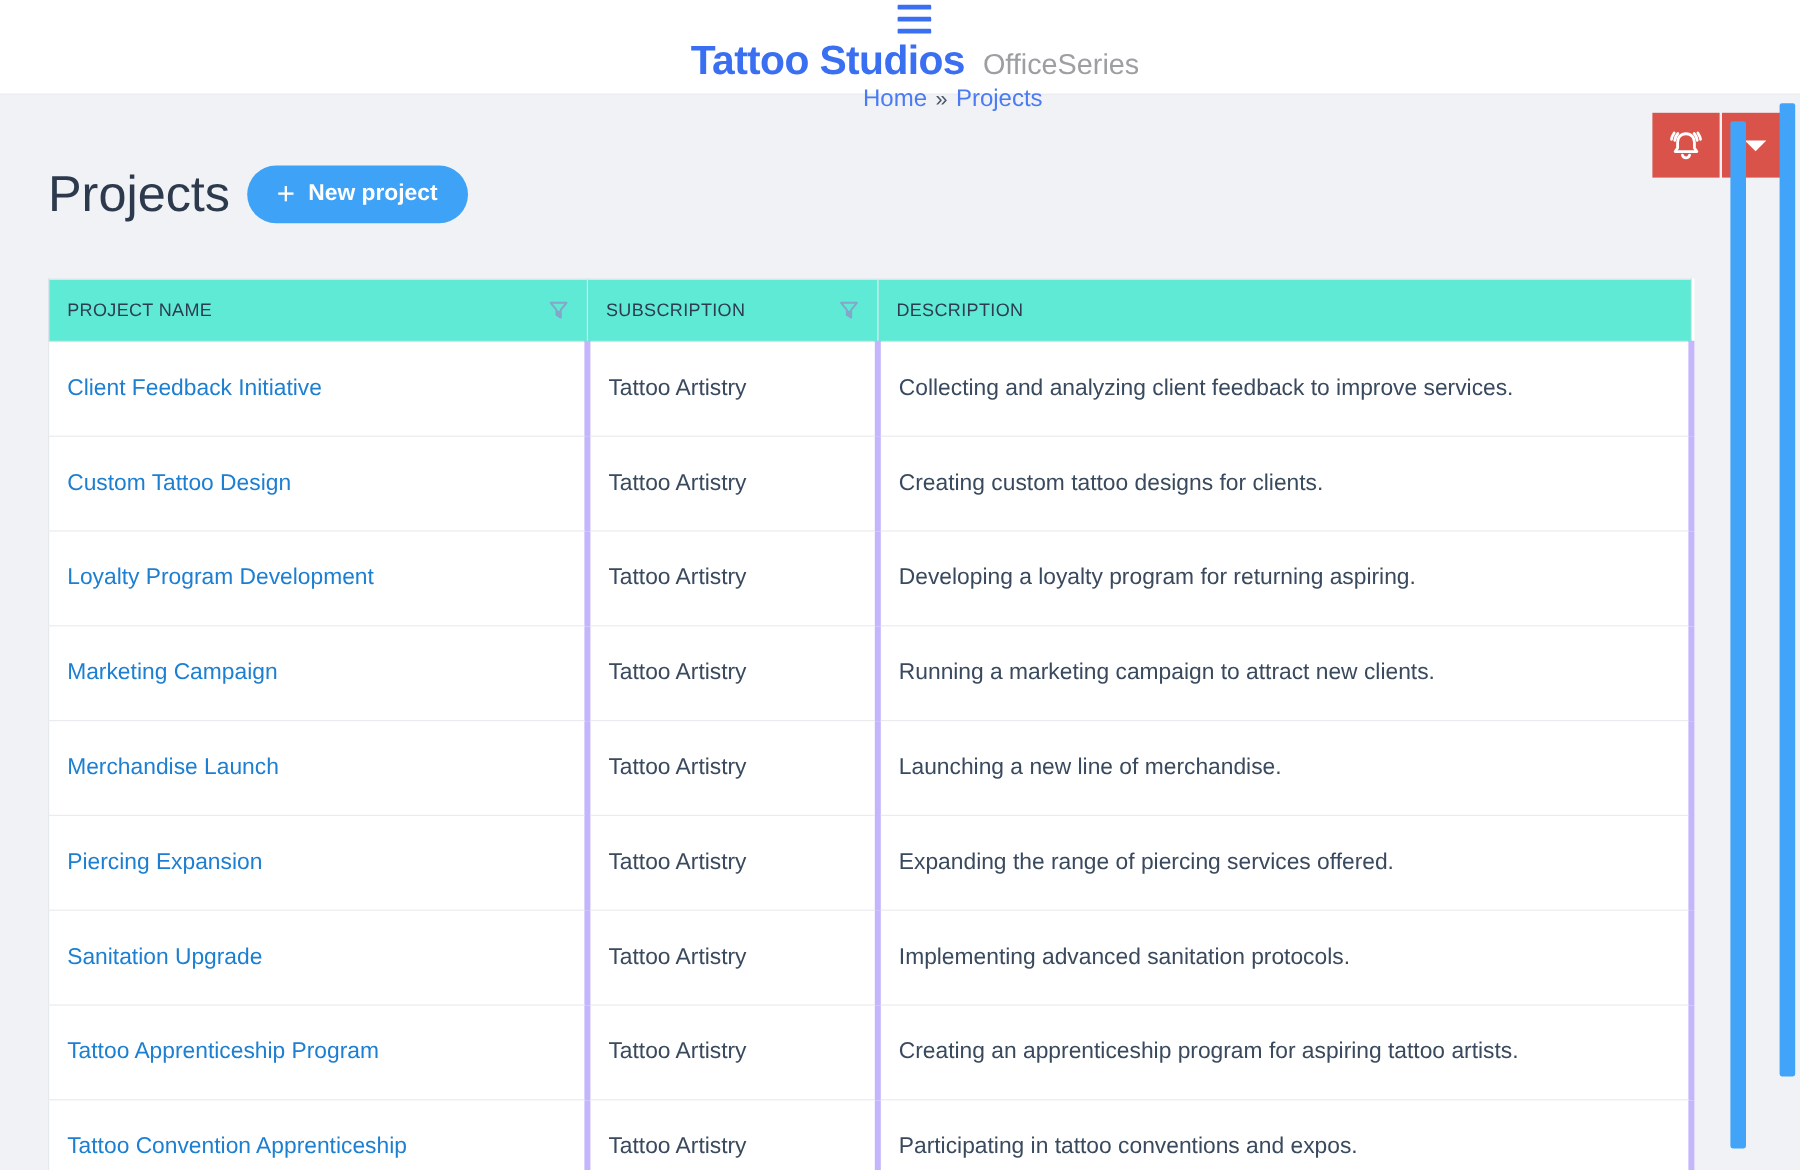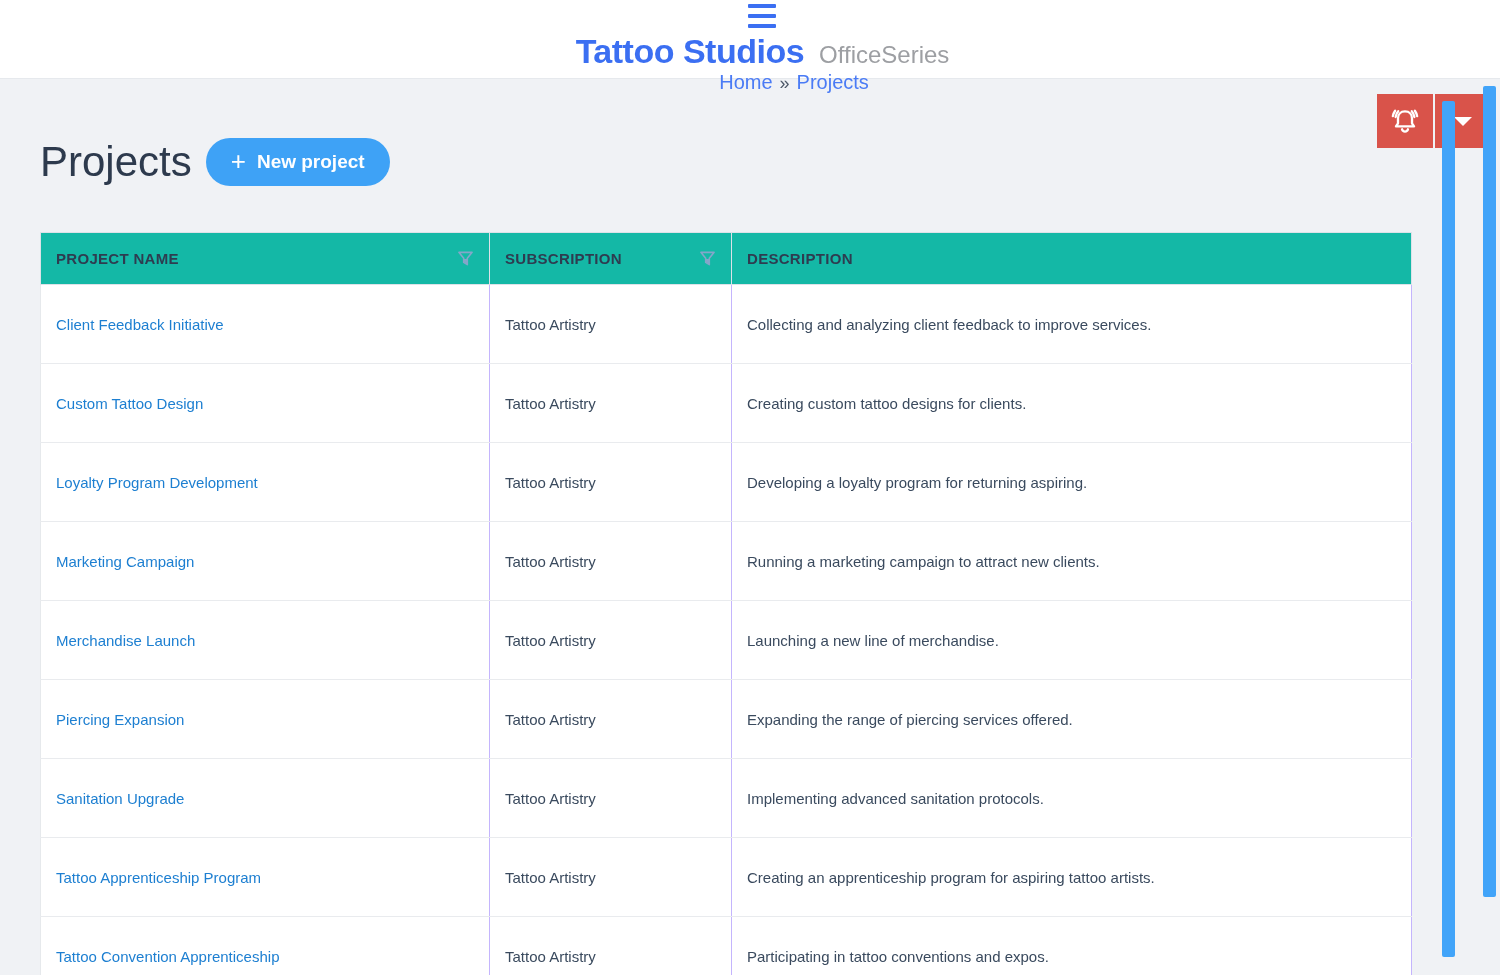--- a/index.html
+++ b/index.html
@@ -63,32 +63,32 @@
   .new-project-button .plus { font-size: 26px; font-weight: 400; line-height: 1; margin-top: -2px; }
 
   
   .projects-table {
     width: 1372px; margin: 46px 0 0 40px;
     border-collapse: collapse; table-layout: fixed; background: #ffffff;
   }
   .projects-table col.c1 { width: 449px; }
   .projects-table col.c2 { width: 242px; }
   .projects-table th {
-    background: #14b8a6; height: 52px;
+    background: #5eead4; height: 52px;
     border: 1px solid #dde2e8;
-    font-size: 15px; font-weight: 700; color: #2e3c50; letter-spacing: 0.3px;
+    font-size: 15px; font-weight: 400; color: #2e3c50; letter-spacing: 0.3px;
     text-align: left; padding: 0 15px; cursor: pointer;
   }
   .th-inner { display: flex; align-items: center; justify-content: space-between; }
   .filter-icon { flex: 0 0 auto; margin-left: 8px; }
   .projects-table td {
     height: 79px; background: #ffffff;
-    border-bottom: 1px solid #e9ebee; border-right: 1px solid #c4b5fd;
+    border-bottom: 1px solid #e9ebee; border-right: 5px solid #c4b5fd;
     border-left: 1px solid #e6e9ec;
-    font-size: 15px; color: #3a4a5e; padding: 0 15px;
+    font-size: 19px; color: #3a4a5e; padding: 0 15px;
     overflow: hidden; white-space: nowrap;
   }
   .projects-table td a { color: #1d7fd1; text-decoration: none; cursor: pointer; }
 
   
   .scrollbar-thumb { position: absolute; width: 13px; background: #41a4f9; border-radius: 2px; }
   .scrollbar-inner { left: 1442px; top: 101px; height: 856px; }
   .scrollbar-outer { left: 1483px; top: 86px; height: 811px; }
 </style>
 </head>

